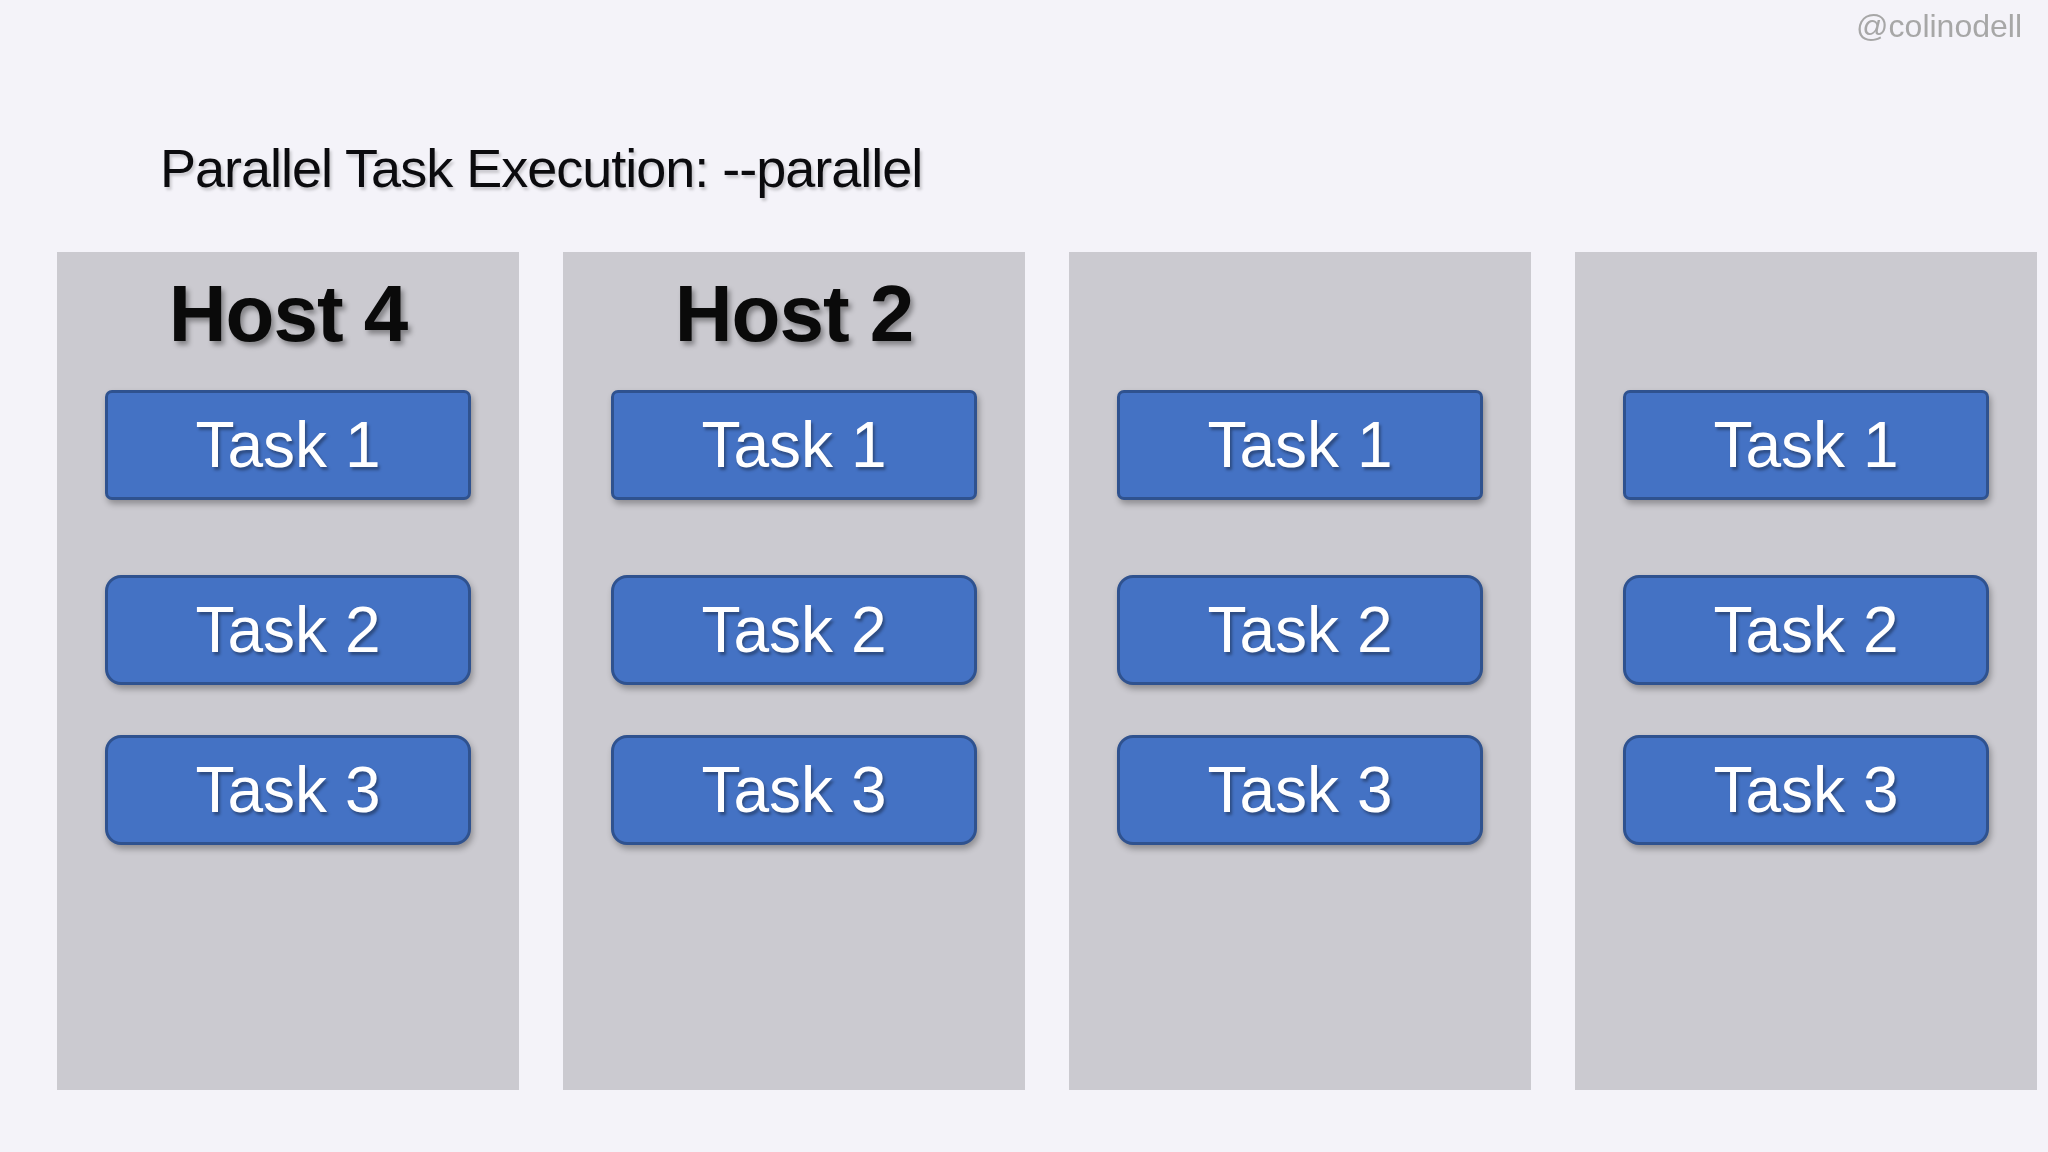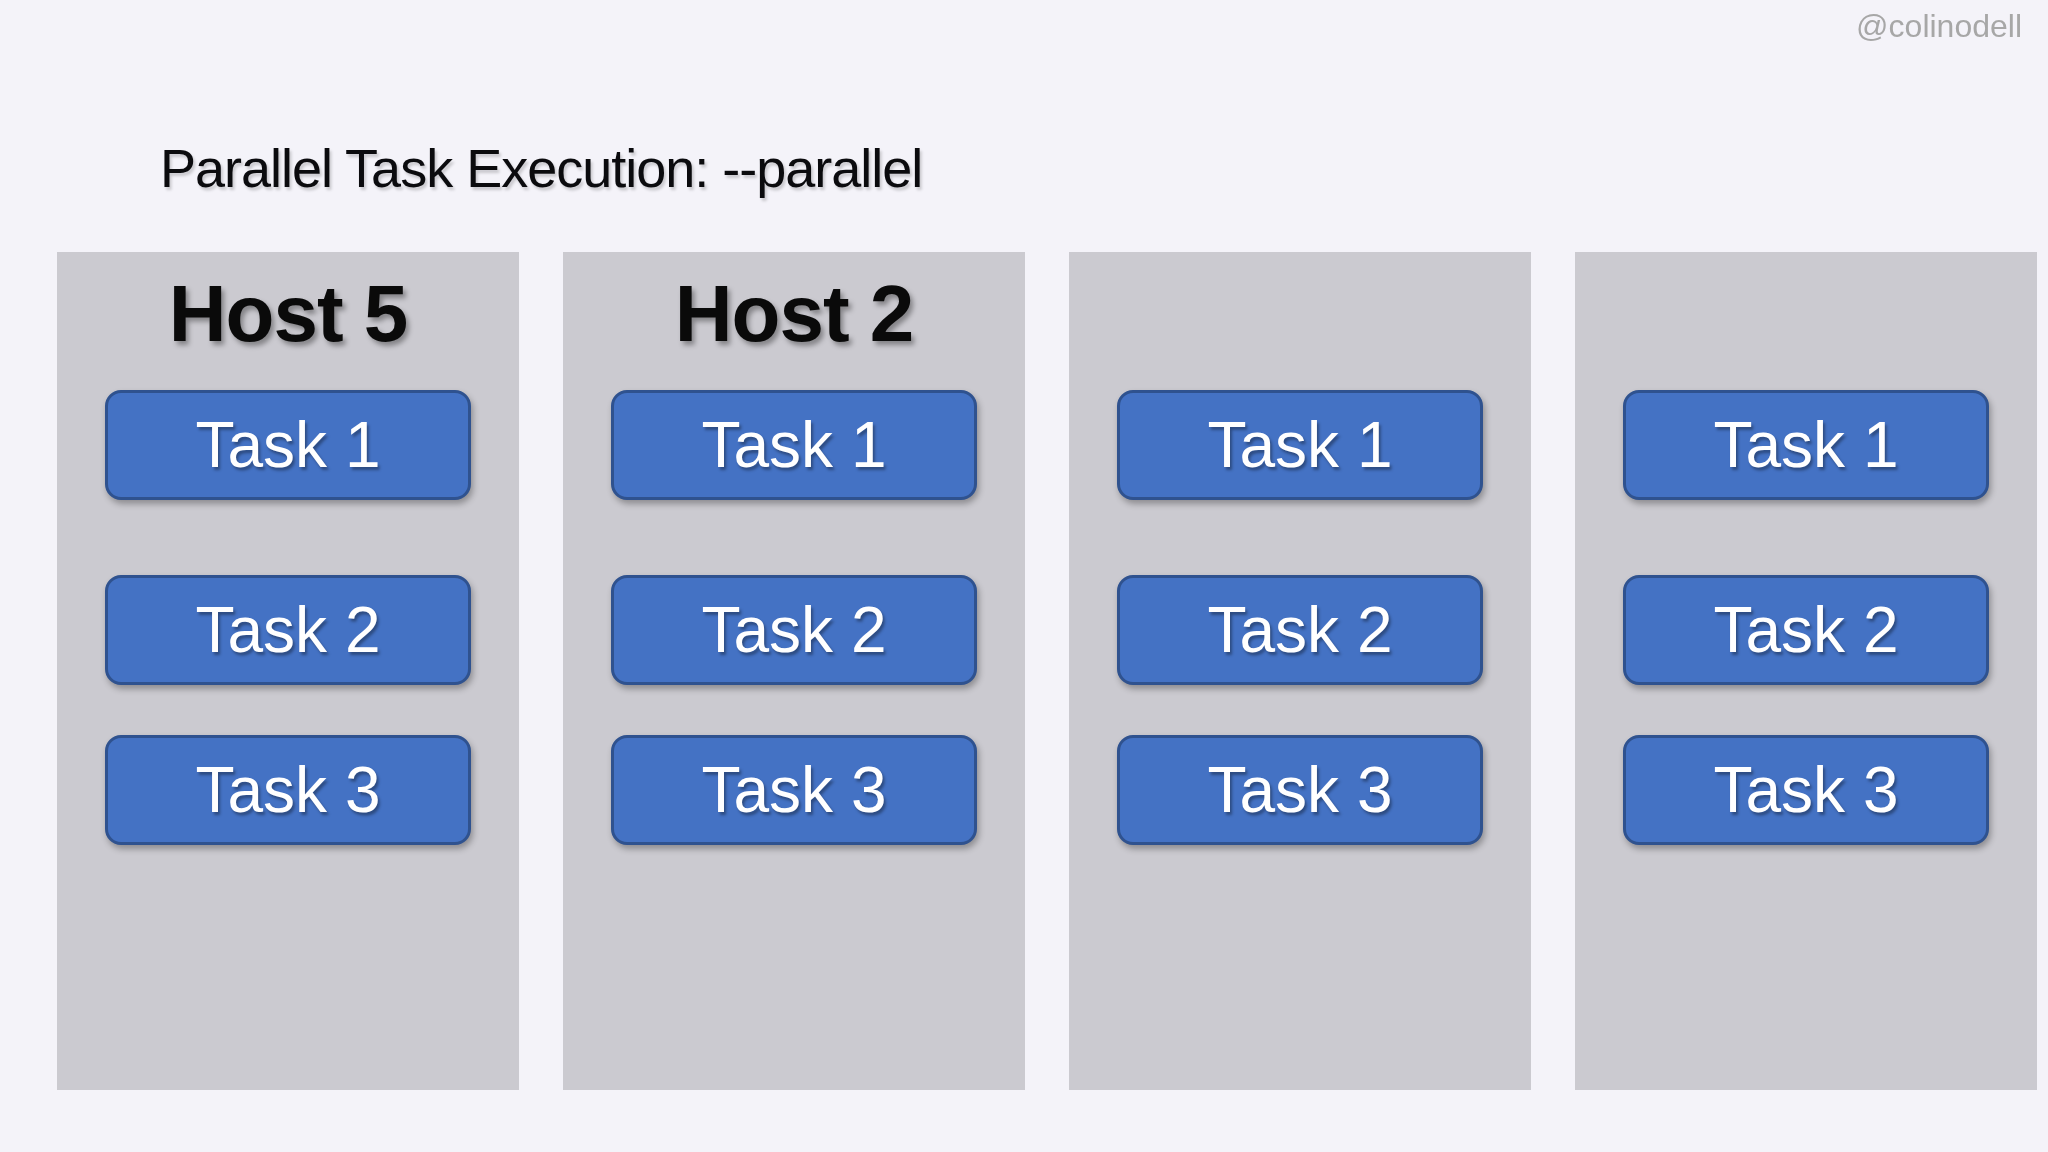--- a/index.html
+++ b/index.html
@@ -74,35 +74,35 @@
     justify-content: center;
     box-shadow: 2px 4px 6px rgba(0,0,0,0.30);
   }
   .task-label {
     color: var(--task-text, #ffffff);
     font-size: 64px;
     line-height: 1;
     text-shadow: 2px 3px 3px rgba(0,0,0,0.35);
     white-space: nowrap;
   }
-  .task-pos-0 { top: 138px; }
+  .task-pos-0 { top: 138px; border-radius: 7px; }
   .task-pos-1 { top: 323px; align-items: center; }
   .task-pos-2 { top: 483px; }
 </style>
 </head>
 <body>
 
 <div class="watermark">@colinodell</div>
 
 <div class="slide-title">Parallel Task Execution: --parallel</div>
 
 <div class="columns">
 
   <div class="host-column">
-    <div class="host-name">Host 5</div>
+    <div class="host-name">Host 4</div>
     <div class="task-box task-pos-0">
       <span class="task-label">Task 1</span>
     </div>
     <div class="task-box task-pos-1">
       <span class="task-label">Task 2</span>
     </div>
     <div class="task-box task-pos-2">
       <span class="task-label">Task 3</span>
     </div>
   </div>

